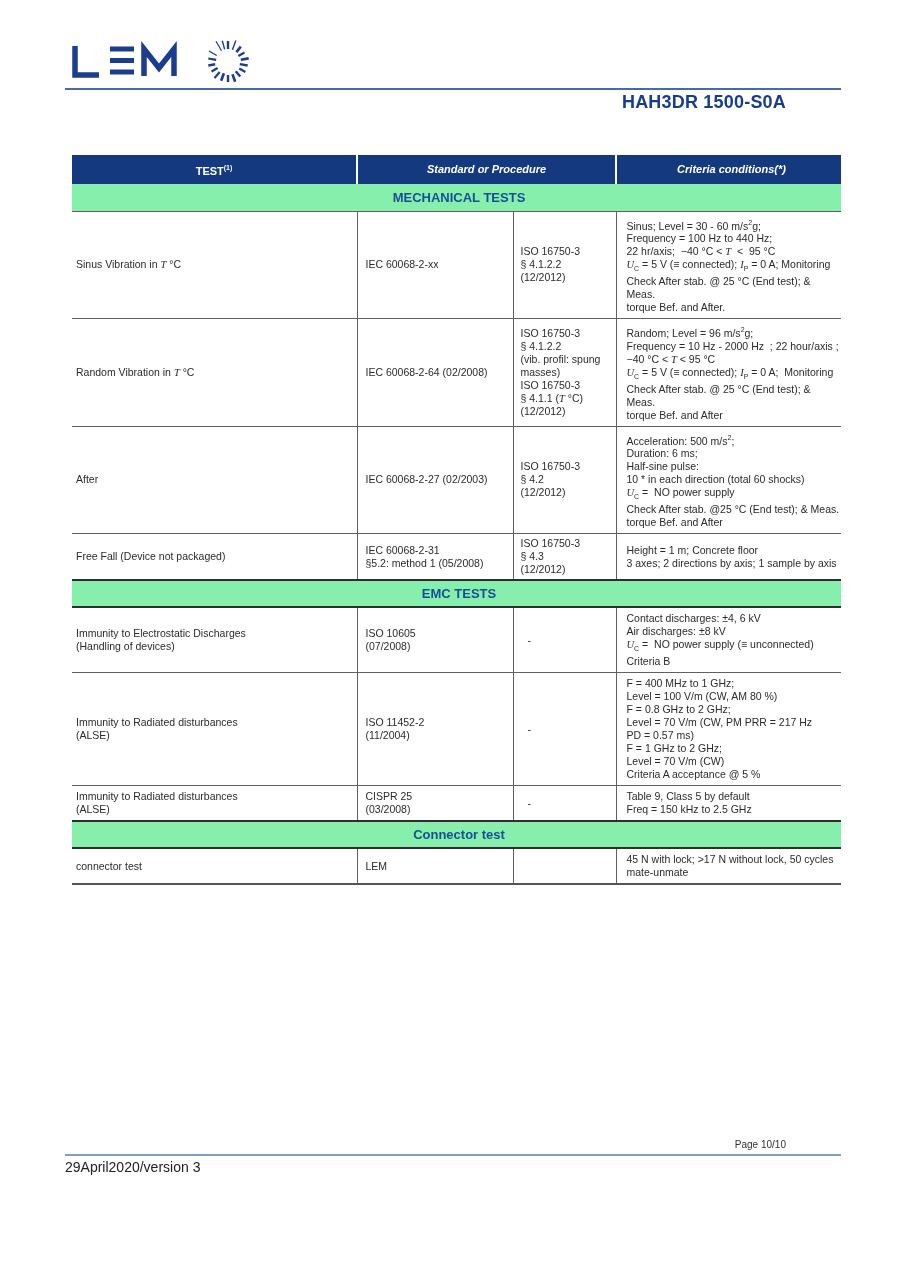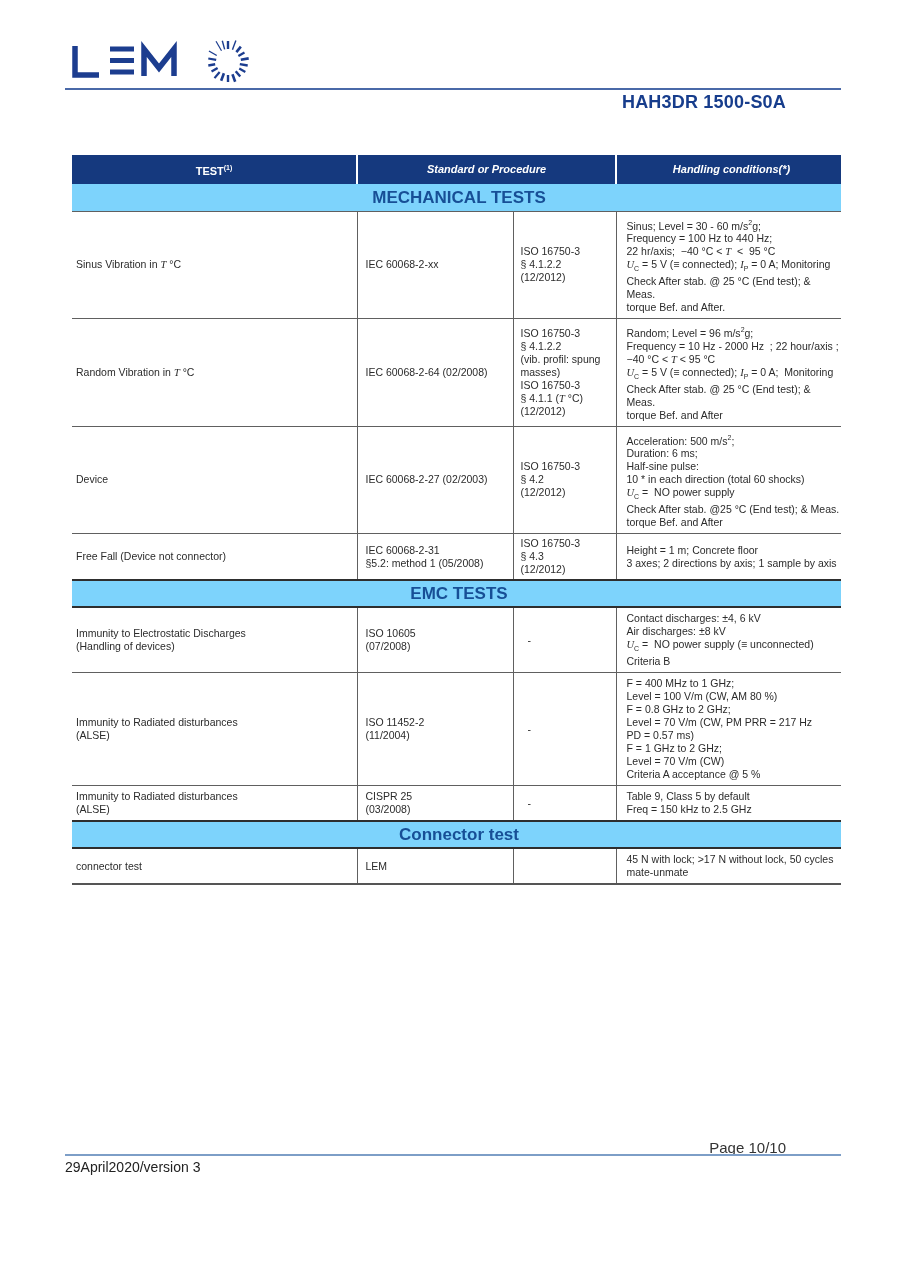--- a/index.html
+++ b/index.html
@@ -23,40 +23,40 @@
 
   tr.thead th {
     background:#15397e; color:#ffffff; font-weight:bold; font-size:11px;
     height:29px; text-align:center; border:none;
   }
   tr.thead th + th { border-left:2px solid #ffffff;font-style:italic; }
   tr.thead sup { font-size:7px; }
 
   tr.section td {
     border:none; text-align:center; color:#174f96; font-weight:bold;
-    font-size:17px; height:27px; background:#7dd3fc;
+    font-size:13px; height:27px; background:#86efac;
   }
   tr.section.thick td { border-top:2px solid #2e2e2e; border-bottom:2px solid #2e2e2e; }
 
   tr.row td { border-top:1px solid #606060; }
   tr.row td + td { border-left:1px solid #606060; }
   tr.row.last td { border-bottom:2px solid #555555; }
 
   td.c1 { padding:3px 4px 3px 4px; }
   td.c2 { padding:3px 4px 3px 8px; }
   td.c3 { padding:3px 2px 3px 7px; }
   td.c3.dashcell { padding-left:14px; }
   td.c4 { padding:4px 4px 4px 10px; }
 
   table.spec i { font-family:"Liberation Serif", serif; font-style:italic; }
   table.spec sub { font-size:7px; }
   table.spec sup { font-size:7px; }
 
   
-  .page-num { position:absolute; right:55px; top:1139px; font-size:15px; color:#333; }
+  .page-num { position:absolute; right:55px; top:1139px; font-size:10px; color:#333; }
   .footer-rule { position:absolute; left:65px; top:1154px; width:780px; height:2px; background:#7d9ec7; }
   .version-line { position:absolute; left:65px; top:1159px; font-size:14px; color:#222; }
 </style>
 </head>
 <body>
 
 <div class="page">
 
   <div class="logo-wrap">
     <svg width="112" height="42" viewBox="0 0 112 42">
@@ -96,47 +96,47 @@
     <colgroup>
       <col style="width:285px">
         <col style="width:156px">
         <col style="width:103px">
         <col style="width:230px">
     </colgroup>
     <tbody>
       <tr class="thead">
         <th>TEST<sup>(1)</sup></th>
         <th colspan="2">Standard or Procedure</th>
-        <th>Handling conditions(*)</th>
+        <th>Criteria conditions(*)</th>
       </tr>
 
       <tr class="section">
         <td colspan="4">MECHANICAL TESTS</td>
       </tr>
 
       <tr class="row" style="height:85px">
         <td class="c1">Sinus Vibration in <i>T</i> °C</td>
         <td class="c2">IEC 60068-2-xx</td>
         <td class="c3">ISO 16750-3<br>§ 4.1.2.2<br>(12/2012)</td>
         <td class="c4">Sinus; Level = 30 - 60 m/s<sup>2</sup>g;<br>Frequency = 100 Hz to 440 Hz;<br>22 hr/axis;&nbsp; −40 °C &lt; <i>T</i> &nbsp;&lt;&nbsp; 95 °C<br><i>U</i><sub>C</sub> = 5 V (≡ connected); <i>I</i><sub>P</sub> = 0 A; Monitoring<br>Check After stab. @ 25 °C (End test); &amp; Meas.<br>torque Bef. and After.</td>
       </tr>
       <tr class="row" style="height:91px">
         <td class="c1">Random Vibration in <i>T</i> °C</td>
         <td class="c2">IEC 60068-2-64 (02/2008)</td>
         <td class="c3">ISO 16750-3<br>§ 4.1.2.2<br>(vib. profil: spung<br>masses)<br>ISO 16750-3<br>§ 4.1.1 (<i>T</i> °C)<br>(12/2012)</td>
         <td class="c4">Random; Level = 96 m/s<sup>2</sup>g;<br>Frequency = 10 Hz - 2000 Hz&nbsp;&nbsp;; 22 hour/axis ;<br>−40 °C &lt; <i>T</i> &lt; 95 °C<br><i>U</i><sub>C</sub> = 5 V (≡ connected); <i>I</i><sub>P</sub> = 0 A;&nbsp; Monitoring<br>Check After stab. @ 25 °C (End test); &amp; Meas.<br>torque Bef. and After</td>
       </tr>
       <tr class="row" style="height:94px">
-        <td class="c1">Device</td>
+        <td class="c1">After</td>
         <td class="c2">IEC 60068-2-27 (02/2003)</td>
         <td class="c3">ISO 16750-3<br>§ 4.2<br>(12/2012)</td>
         <td class="c4">Acceleration: 500 m/s<sup>2</sup>;<br>Duration: 6 ms;<br>Half-sine pulse:<br>10 * in each direction (total 60 shocks)<br><i>U</i><sub>C</sub> =&nbsp; NO power supply<br>Check After stab. @25 °C (End test); &amp; Meas.<br>torque Bef. and After</td>
       </tr>
       <tr class="row" style="height:41px">
-        <td class="c1">Free Fall (Device not connector)</td>
+        <td class="c1">Free Fall (Device not packaged)</td>
         <td class="c2">IEC 60068-2-31<br>§5.2: method 1 (05/2008)</td>
         <td class="c3">ISO 16750-3<br>§ 4.3<br>(12/2012)</td>
         <td class="c4">Height = 1 m; Concrete floor<br>3 axes; 2 directions by axis; 1 sample by axis</td>
       </tr>
 
       <tr class="section thick">
         <td colspan="4">EMC TESTS</td>
       </tr>
 
       <tr class="row" style="height:60px">

